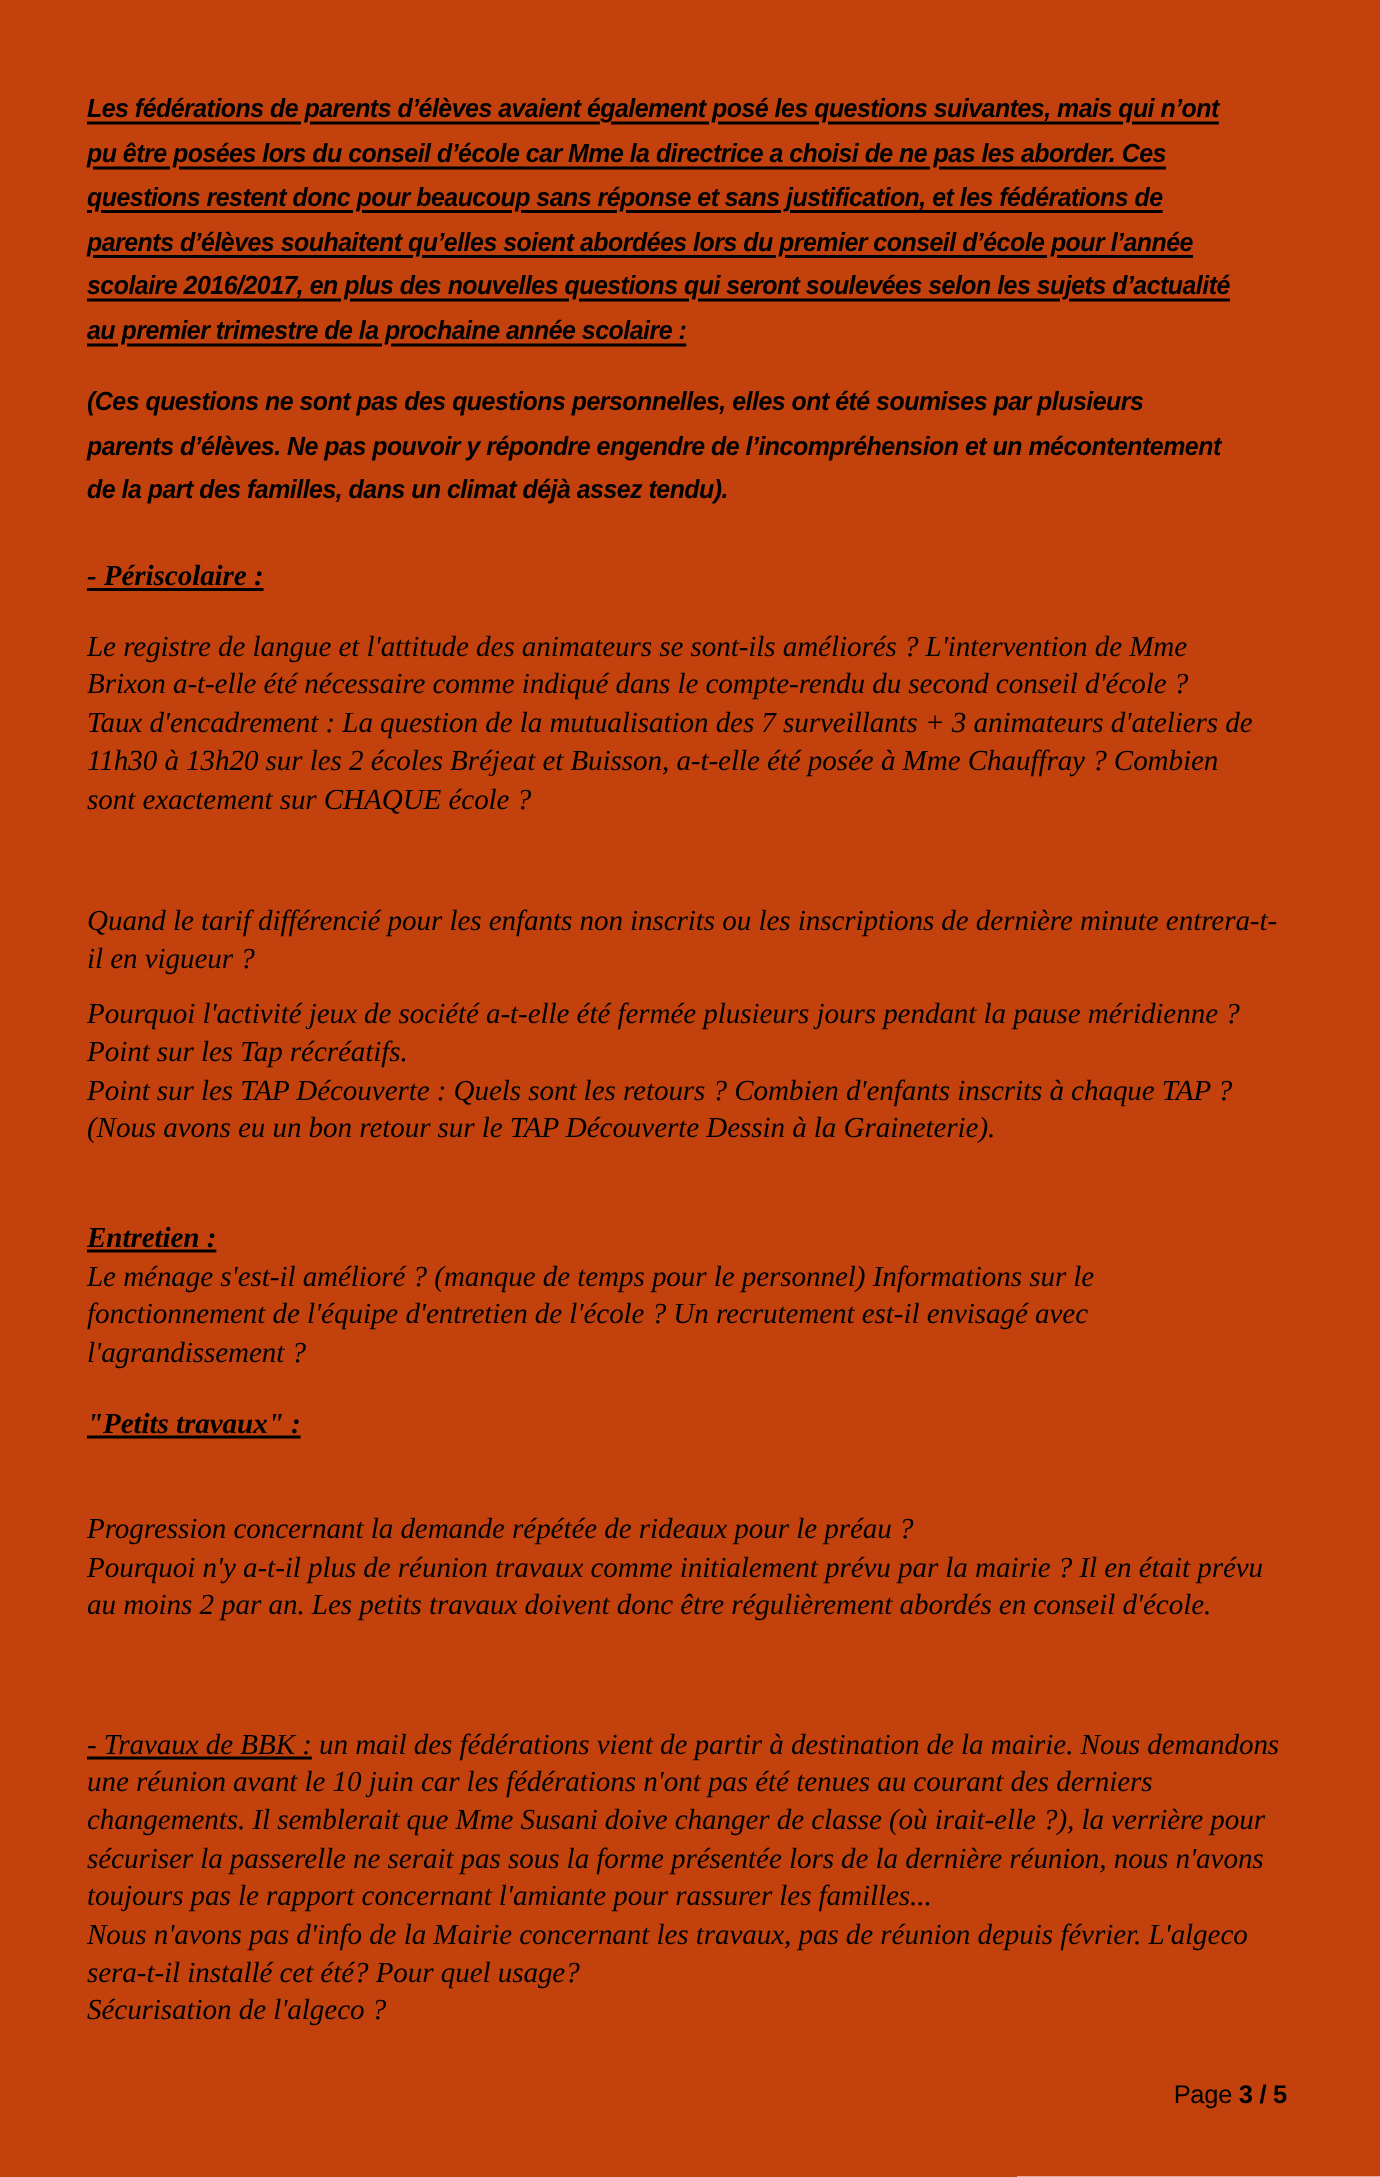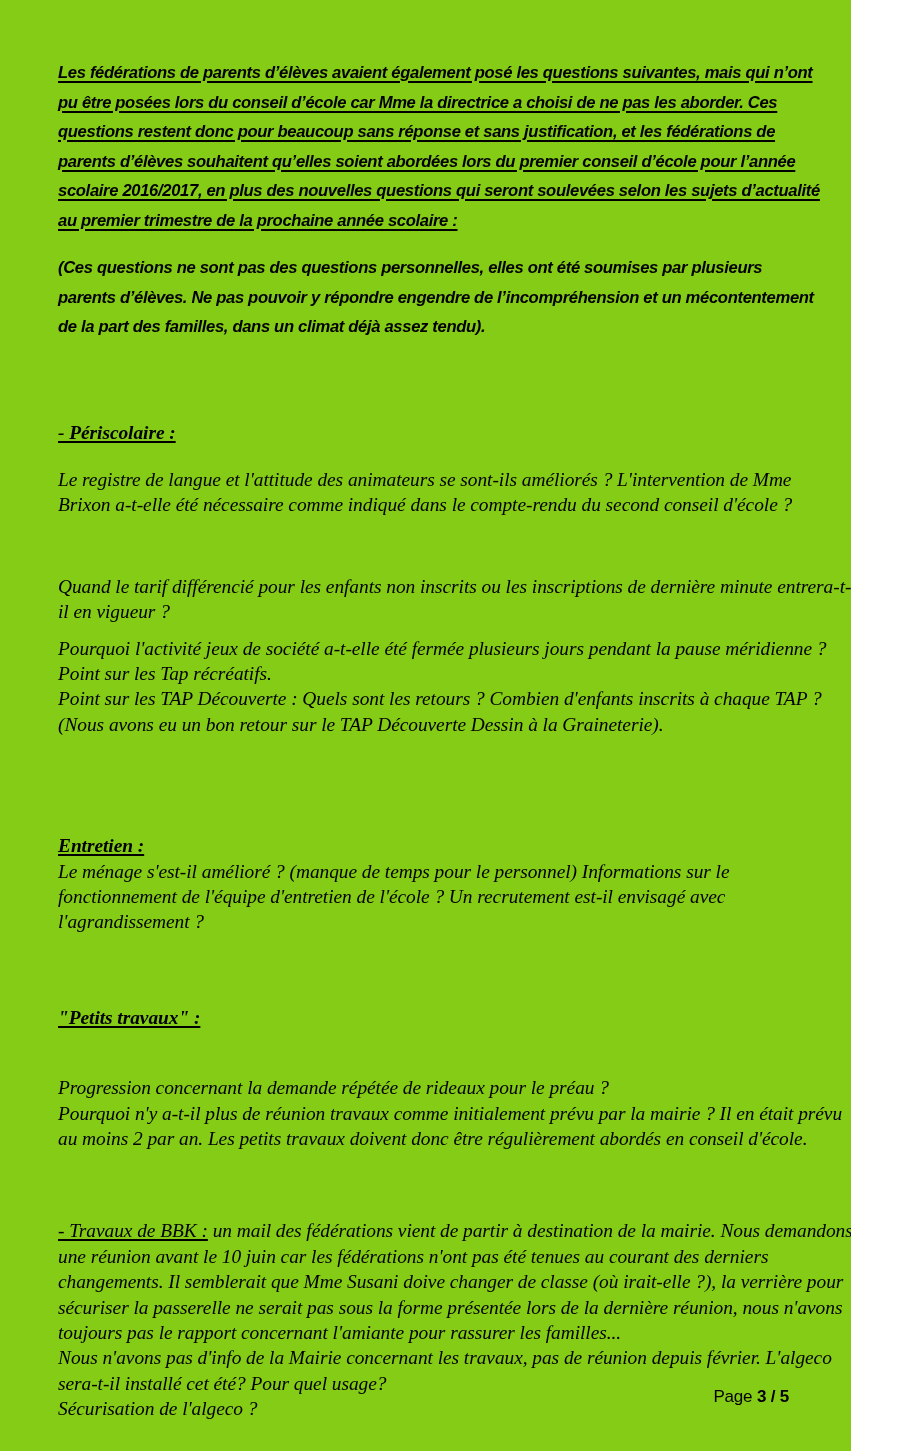--- a/index.html
+++ b/index.html
@@ -4,23 +4,23 @@
 <title>Conseil d'école — Questions des fédérations de parents d'élèves</title>
 <style>
   html, body {
     margin: 0;
     padding: 0;
     background: #ffffff;
   }
 
   .page {
     position: relative;
-    width: 851px;
+    width: 920px;
     height: 1451px;
-    background: #84cc16;
+    background: #c2410c;
     box-sizing: border-box;
     padding: 58px 62px 0 58px;
     overflow: hidden;
   }
 
   
   .intro {
     font-family: "Liberation Sans", "DejaVu Sans", sans-serif;
     font-style: italic;
     font-weight: bold;
@@ -57,21 +57,20 @@
     font-family: "Liberation Serif", "DejaVu Serif", serif;
     font-style: italic;
     font-weight: bold;
     font-size: 19.4px;
     line-height: 25.4px;
     color: #000000;
     text-decoration: underline;
     text-underline-offset: 2px;
     text-decoration-thickness: 2px;
     display: inline-block;
-    margin-top: 48px;
   }
 
   .inline-head {
     font-weight: normal;
     text-decoration: underline;
     text-underline-offset: 2px;
     text-decoration-thickness: 2px;
   }
 
   
@@ -116,20 +115,21 @@
   <div class="body-serif">
 
     <p>
       <span class="sec-head">- Périscolaire :</span>
     </p>
 
     <div class="gap-md"></div>
 
     <p class="para w-narrow">Le registre de langue et l'attitude des animateurs se sont-ils améliorés ? L'intervention de Mme Brixon a-t-elle été nécessaire comme indiqué dans le compte-rendu du second conseil d'école ?</p>
 
+    <p class="para w-narrow">Taux d'encadrement : La question de la mutualisation des 7 surveillants + 3 animateurs d'ateliers de 11h30 à 13h20 sur les 2 écoles Bréjeat et Buisson, a-t-elle été posée à Mme Chauffray ? Combien sont exactement sur CHAQUE école ?</p>
 
     <div class="gap-sm"></div>
 
     <p class="para w-wide">Quand le tarif différencié pour les enfants non inscrits ou les inscriptions de dernière minute entrera-t-il en vigueur ?</p>
 
     <div class="gap-sm"></div>
 
     <p class="para w-narrow">Pourquoi l'activité jeux de société a-t-elle été fermée plusieurs jours pendant la pause méridienne ?</p>
 
     <p class="para w-wide">Point sur les Tap récréatifs.</p>

